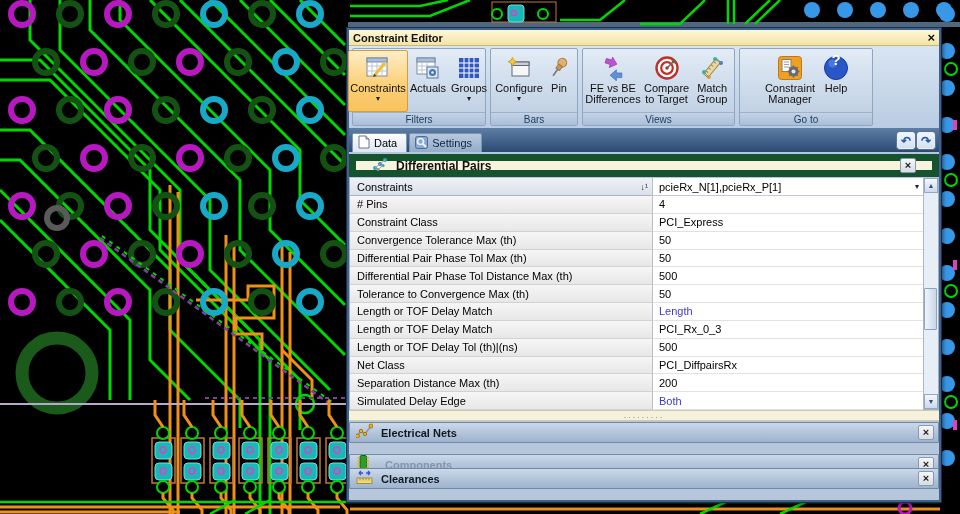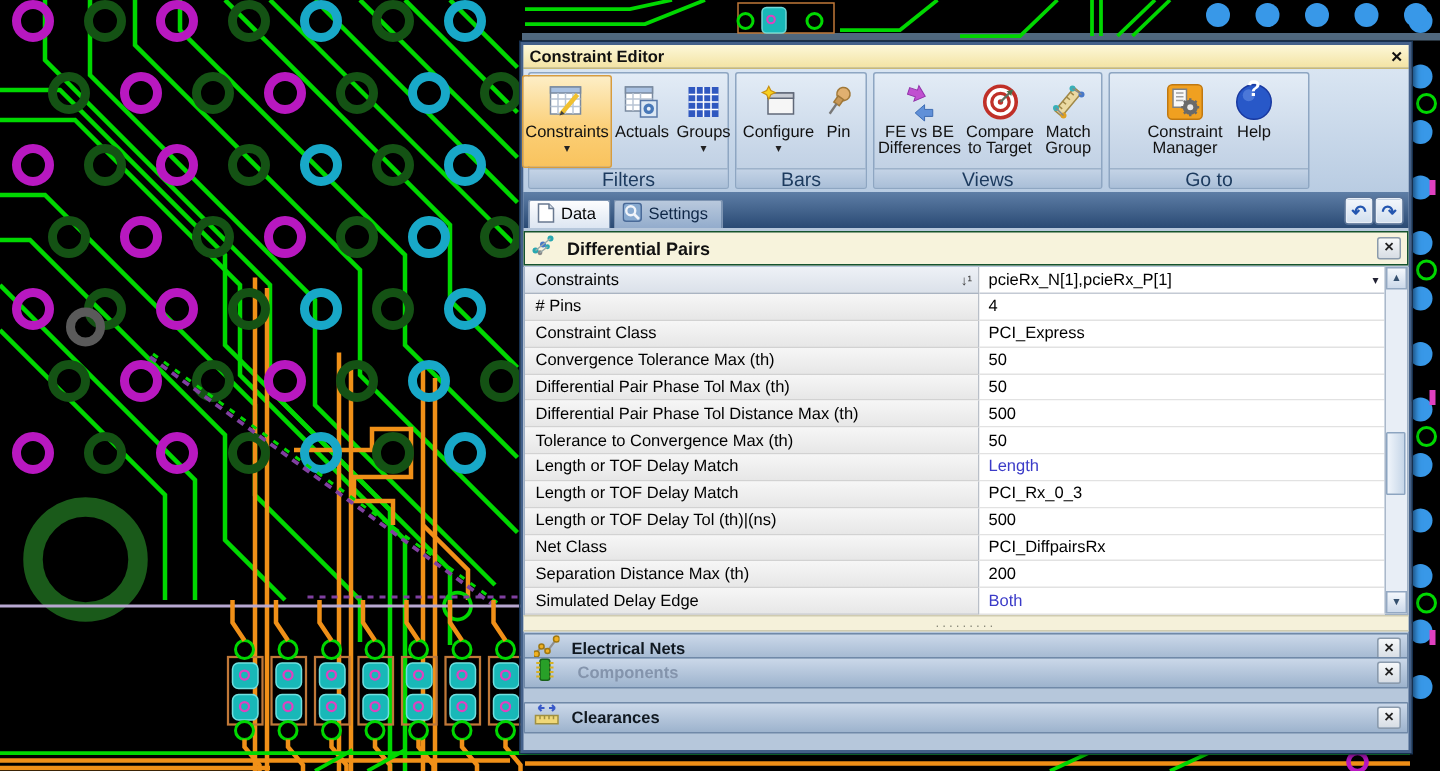--- a/index.html
+++ b/index.html
@@ -19,21 +19,21 @@
     display:flex; align-items:center; padding:0 4px; }
   .titlebar .t { font-size:11px; font-weight:bold; color:#111; flex:1; }
   .titlebar .x { font-size:13px; font-weight:bold; color:#111; cursor:default; line-height:12px; }
 
   
   .ribbon { position:absolute; left:0; top:16px; width:590px; height:82px;
     background:linear-gradient(#d9e5f2,#b9cce2); display:flex; padding:2px 0 1px 3px; gap:4px; }
   .rgroup { height:78px; border:1px solid #8ea6c2; border-radius:2px;
     background:linear-gradient(#e3ecf6,#c6d5e7 70%,#bccde1); display:flex; flex-direction:column; }
   .rbuttons { flex:1; display:flex; align-items:stretch; justify-content:center; padding:1px 2px 0 2px; }
-  .rlabel { height:13px; font-size:13px; color:#1c3a5e; text-align:center;
+  .rlabel { height:13px; font-size:10px; color:#1c3a5e; text-align:center;
     background:linear-gradient(#c4d3e6,#aabfd8); border-top:1px solid #9db2ca; line-height:13px; }
   .rbtn { display:flex; flex-direction:column; align-items:center; font-size:11px; color:#111;
     padding:2px 2px 0 2px; border-radius:2px; border:1px solid transparent; text-align:center; line-height:11px; }
   .rbtn .icon { height:30px; display:flex; align-items:center; justify-content:center; }
   .rbtn.sel { background:linear-gradient(#fdeec6,#fbce74 60%,#f9c35e);
     border:1px solid #d89c3c; }
   .rbtn .cap { white-space:nowrap; }
   .rbtn .cap2 { white-space:normal; }
   .caret { font-size:8px; color:#222; line-height:8px; margin-top:1px; }
 
@@ -44,21 +44,21 @@
     font-size:11px; border:1px solid #7d94b2; border-bottom:none; border-radius:2px 2px 0 0; margin-right:2px; }
   .tab.active { background:linear-gradient(#fdfdfe,#dde6f2); font-weight:normal; color:#000; }
   .tab.inactive { background:linear-gradient(#b9c9dd,#93accc); color:#0e2646; }
   .tb-spacer { flex:1; }
   .tbtn { width:18px; height:17px; margin:0 1px 3px 1px; background:linear-gradient(#f2f6fb,#d3e0ef);
     border:1px solid #e8eef6; outline:1px solid #5a7498; border-radius:2px;
     font-size:12px; color:#2456b0; font-weight:bold; display:flex; align-items:center; justify-content:center; line-height:12px; }
 
   
   .secheader { position:absolute; left:0; top:124px; width:590px; height:23px;
-    background:#f7f3dc; border:1px solid #14532d; display:flex; align-items:center; padding:0 4px; gap:8px; }
+    background:#f7f3dc; border:7px solid #14532d; display:flex; align-items:center; padding:0 16px; gap:8px; }
   .secheader .t { font-size:12px; font-weight:bold; color:#111; flex:1; }
   .xbtn { width:16px; height:15px; background:linear-gradient(#f6f8fa,#d7dde4);
     border:1px solid #8a9aac; border-radius:2px; font-size:11px; font-weight:bold; color:#222;
     display:flex; align-items:center; justify-content:center; line-height:11px; }
 
   
   .tablewrap { position:absolute; left:0; top:148px; width:590px; height:232px; background:#fff;
     border:1px solid #9fb0c4; border-top:none; display:flex; }
   .tcol { flex:1; }
   .trow { display:flex; height:17.85px; font-size:11px; }
@@ -86,21 +86,21 @@
   .splitter { position:absolute; left:0; top:380px; width:590px; height:11px;
     background:#f5f1da; border-top:1px solid #cfcbb0; border-bottom:1px solid #cfcbb0;
     text-align:center; font-size:9px; color:#8a8a7a; letter-spacing:2px; line-height:9px; }
 
   
   .panelbar { position:absolute; left:0; width:590px; height:21px;
     background:linear-gradient(#cbd8e9,#9db3cd); border:1px solid #7089a8; border-radius:1px;
     display:flex; align-items:center; gap:8px; padding:0 4px 0 6px; }
   .panelbar .t { font-size:11px; font-weight:bold; color:#101820; flex:1; }
   .panelbar.disabled .t { color:#8494ac; }
-  .p1 { top:392px; } .p2 { top:408px;gap:15px; } .p3 { top:438px; }
+  .p1 { top:392px; } .p2 { top:424px;gap:15px; } .p3 { top:438px; }
 </style>
 </head>
 <body>
 
 <svg id="pcb" xmlns="http://www.w3.org/2000/svg">
     <polyline points="0,60 40,60 150,170 150,230 260,340 260,514" fill="none" stroke="#00d800" stroke-width="3"></polyline>
     <polyline points="0,80 50,80 160,190 160,250 270,360 270,514" fill="none" stroke="#00d800" stroke-width="3"></polyline>
     <polyline points="30,0 30,40 180,190 180,260 300,380 300,430" fill="none" stroke="#00d800" stroke-width="3"></polyline>
     <polyline points="60,0 60,50 210,200 210,270 330,390" fill="none" stroke="#00d800" stroke-width="3"></polyline>
     <polyline points="90,0 90,30 240,180 240,250 345,355" fill="none" stroke="#00d800" stroke-width="3"></polyline>

